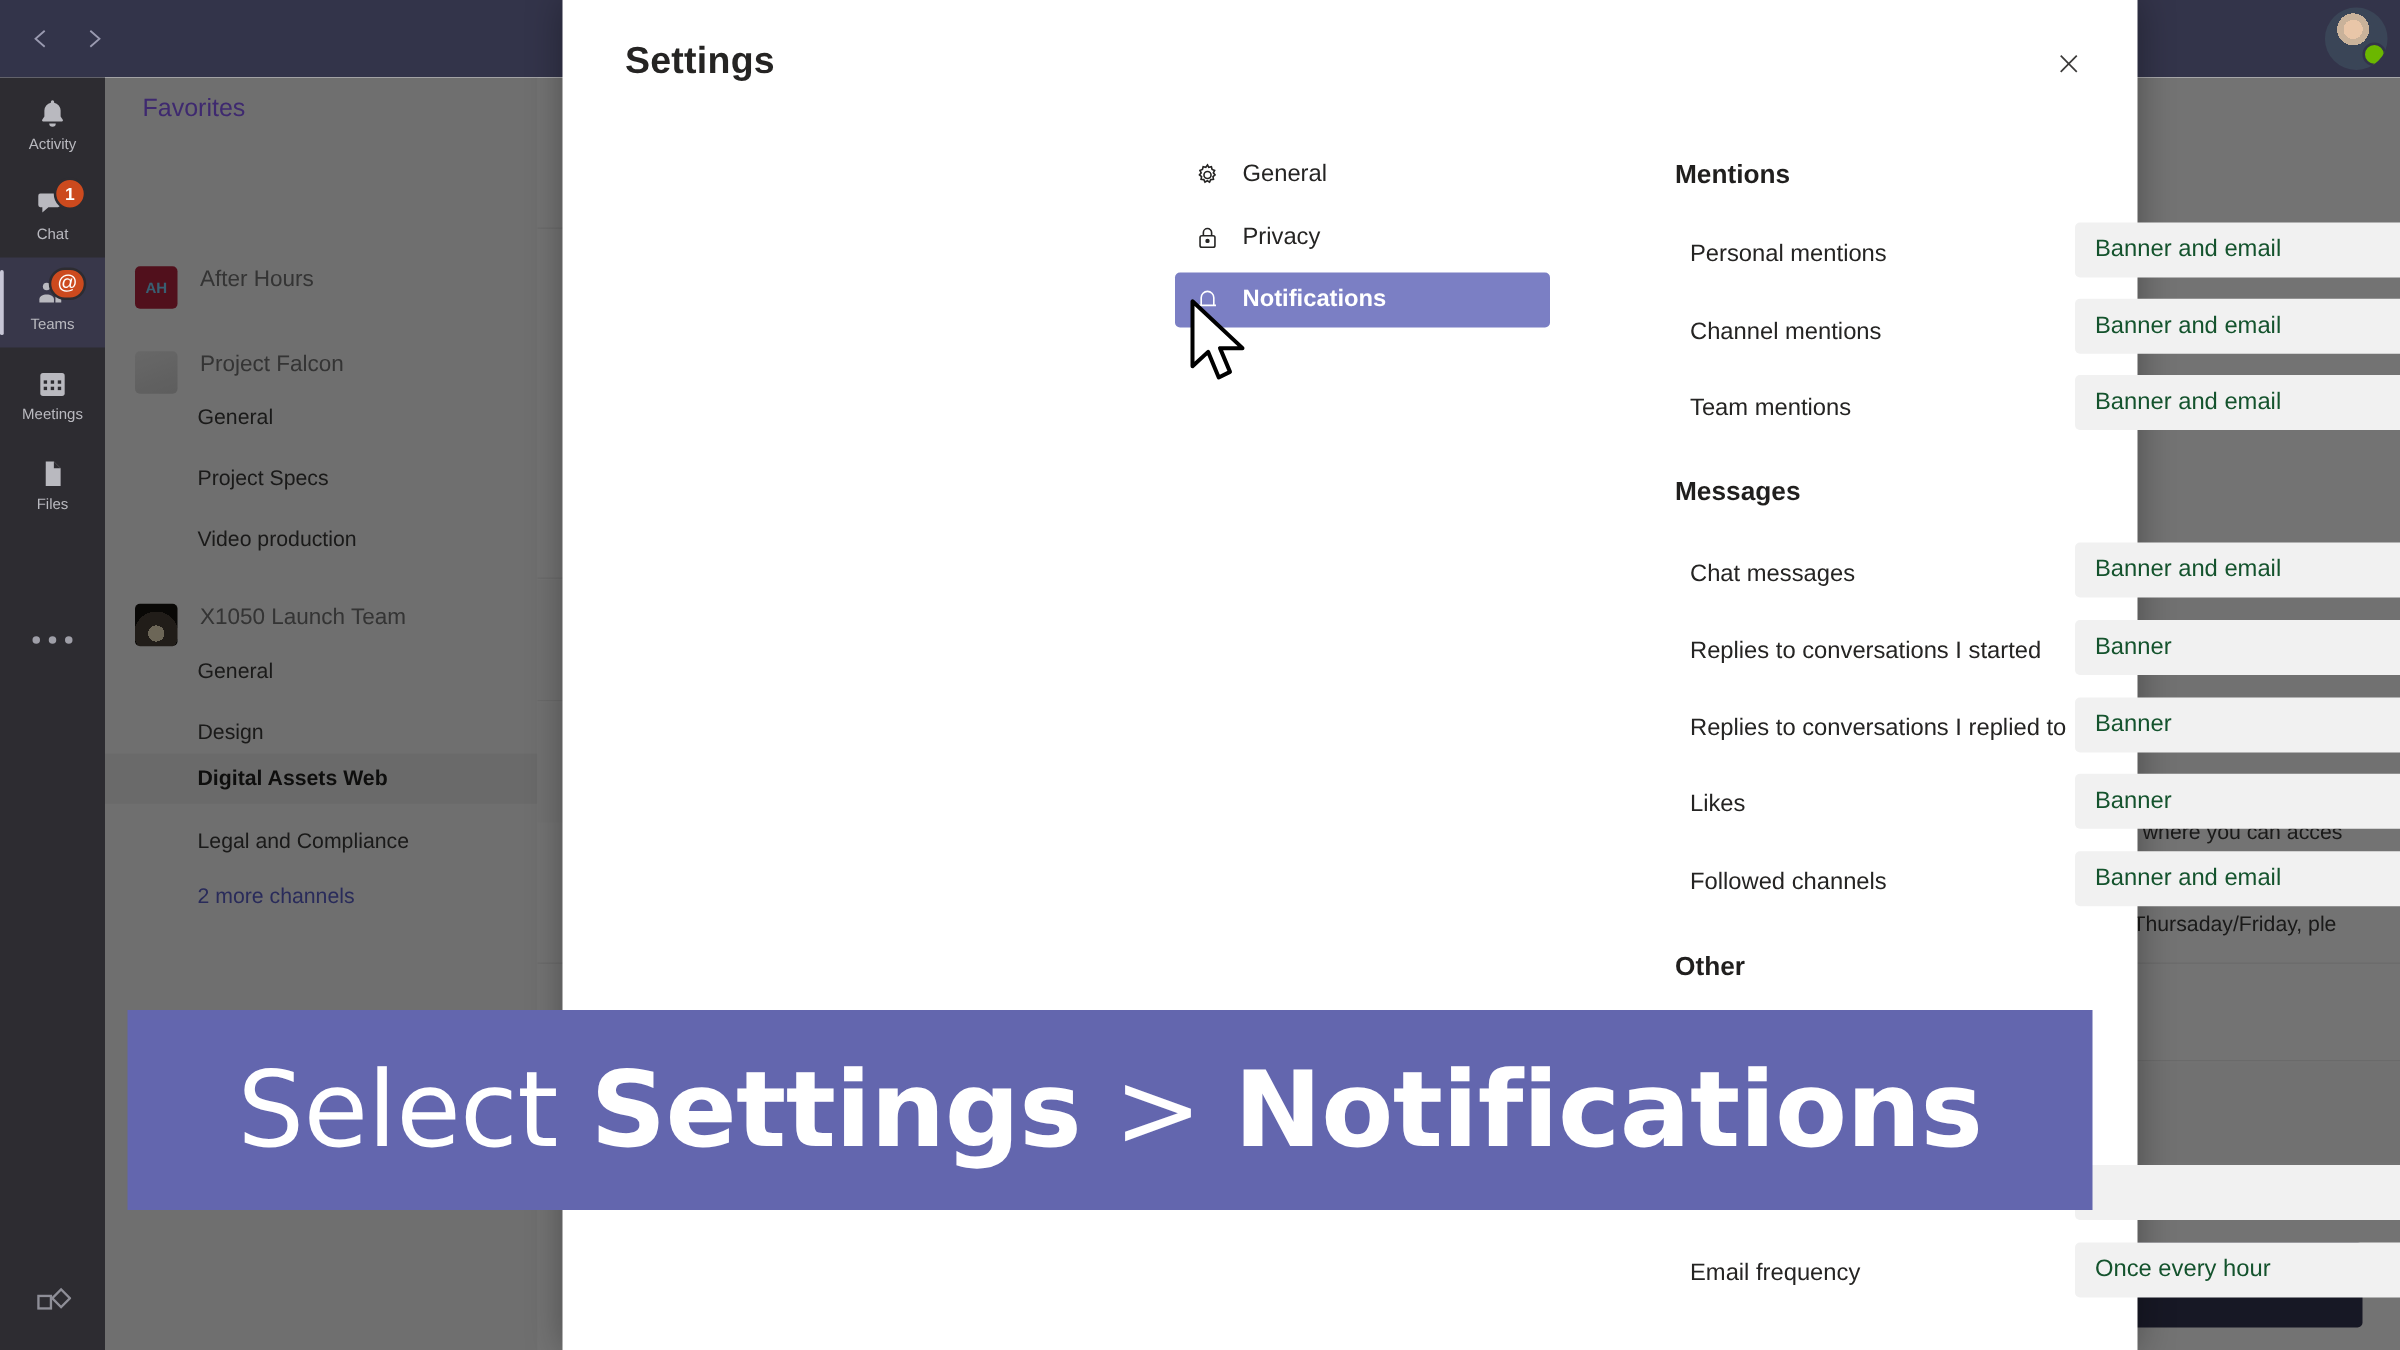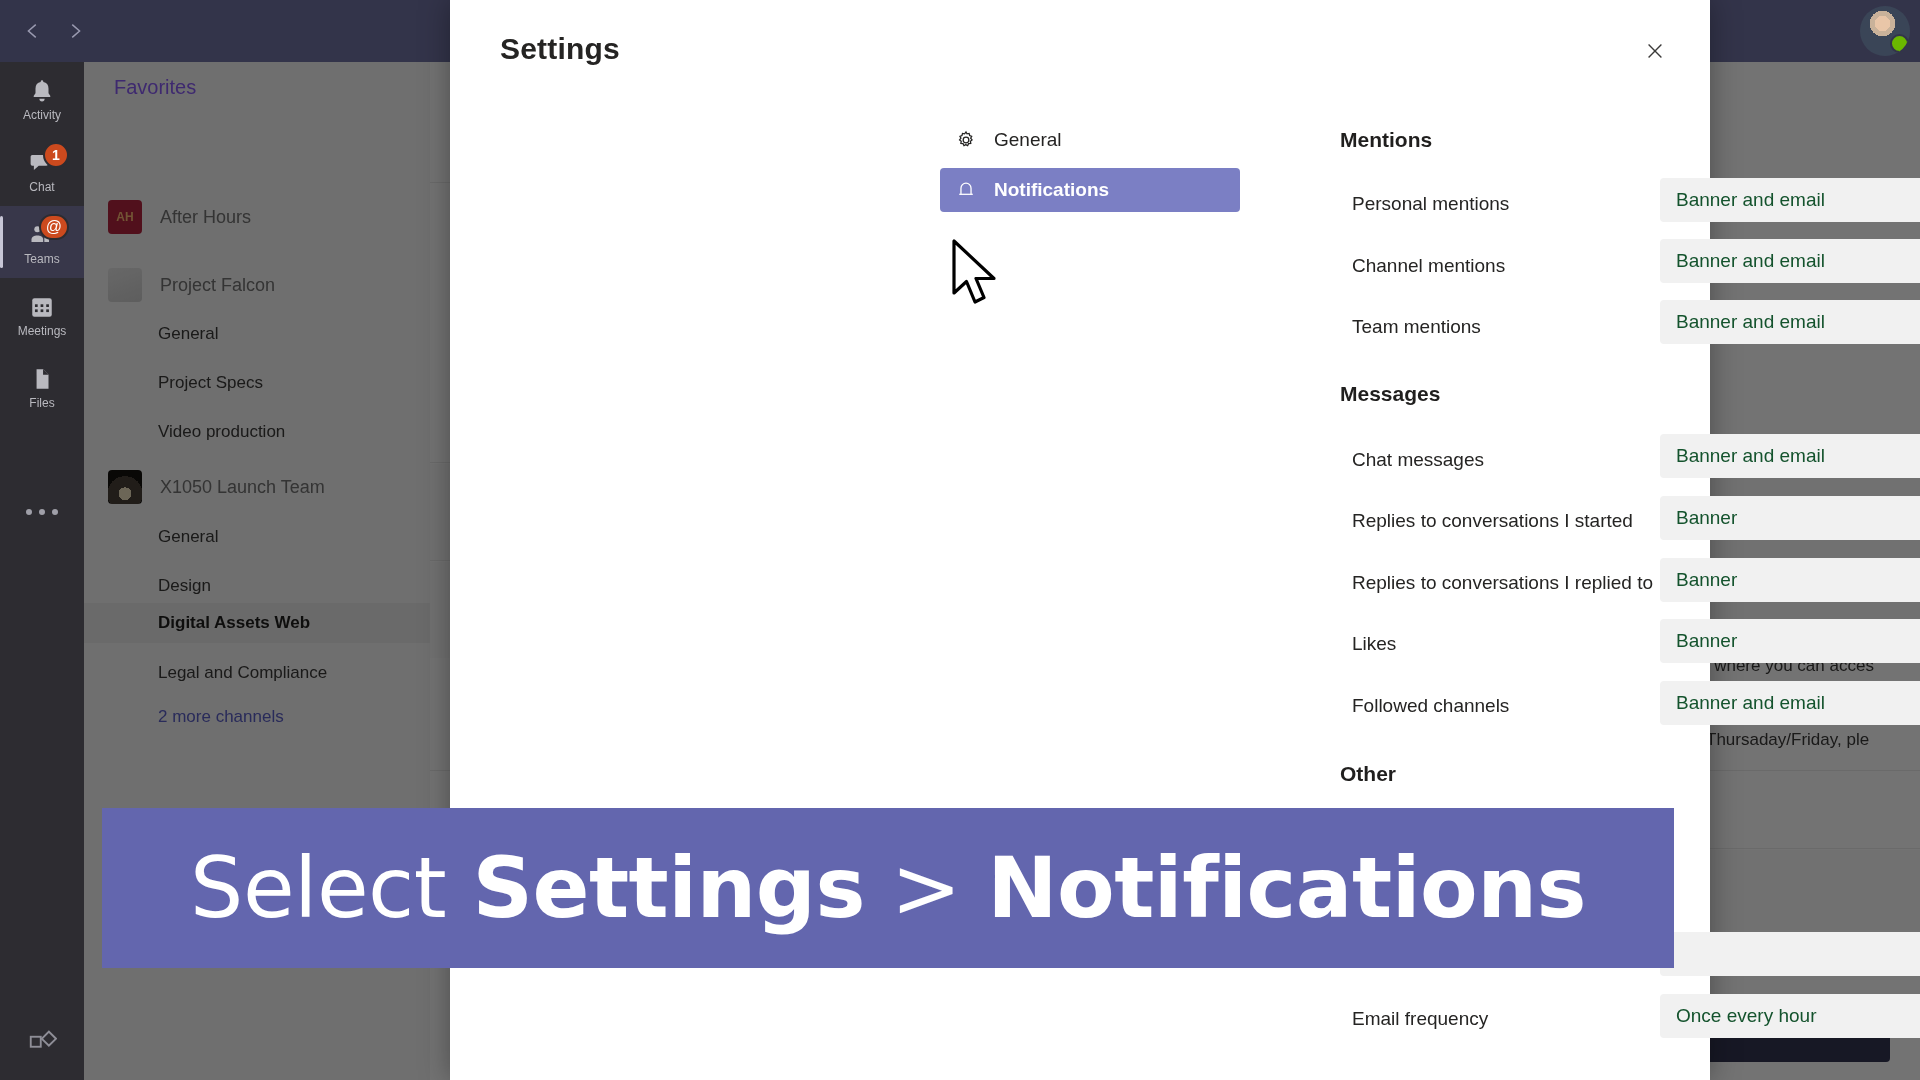--- a/index.html
+++ b/index.html
@@ -79,21 +79,21 @@
   
   .teams-panel {
     position: absolute; left: 84px; top: 62px; width: 1836px; height: 1018px;
     background: #fff;
   }
   .teams-list { position: absolute; left: 0; top: 0; width: 346px; height: 1018px; background: #f5f5f5; }
   .tl-header { position: absolute; left: 30px; top: 14px; font-size: 20px; color: #8b5cf6; }
   .tl-team { position: absolute; left: 24px; display: flex; align-items: center; gap: 18px; }
   .tl-avatar { width: 34px; height: 34px; border-radius: 4px;
                display: flex; align-items: center; justify-content: center;
-               font-size: 12px; font-weight: 600; color: #fdba74; overflow: hidden; }
+               font-size: 12px; font-weight: 600; color: #7dd3fc; overflow: hidden; margin-top: 13px; }
   .tl-name { font-size: 18px; color: #737373; white-space: nowrap; }
   .tl-chan { position: absolute; left: 74px; font-size: 17px; color: #3b3a39; white-space: nowrap; }
   .tl-chan.sel { font-weight: 700; color: #201f1e; }
   .tl-chan.link { color: #5b5fc7; }
   .tl-sel-row { position: absolute; left: 0; width: 346px; height: 40px; background: #ebebeb; }
 
   
   .conv { position: absolute; left: 346px; top: 0; width: 1490px; height: 1018px; background: #fff; }
   .conv-line { position: absolute; font-size: 17px; color: #3b3a39; white-space: nowrap; }
   .conv-sep { position: absolute; left: 0; width: 1490px; height: 1px; background: #ececec; }
@@ -324,20 +324,30 @@
       <div class="nav-item">
         <span class="nav-ico">
           <svg width="22" height="22" viewBox="0 0 24 24" fill="none" stroke="currentColor" stroke-width="1.4">
             <circle cx="12" cy="12" r="3.1"></circle>
             <path d="M12 3.2l1.1 2.1 2.3-.5.6 2.3 2.2.9-1.1 2.1 1.5 1.8-1.8 1.5.4 2.3-2.4.3-1 2.2-2-1.2-2 1.2-1-2.2-2.4-.3.4-2.3-1.8-1.5 1.5-1.8-1.1-2.1 2.2-.9.6-2.3 2.3.5z"></path>
           </svg>
         </span>
         <span>General</span>
       </div>
 
+      <div class="nav-item" style="margin-top:6px">
+        <span class="nav-ico">
+          <svg width="22" height="22" viewBox="0 0 24 24" fill="none" stroke="currentColor" stroke-width="1.4">
+            <rect x="5.5" y="10.5" width="13" height="10" rx="1.6"></rect>
+            <path d="M8.4 10.5V7.8a3.6 3.6 0 0 1 7.2 0v2.7"></path>
+            <circle cx="12" cy="15" r="1.2" fill="currentColor"></circle>
+          </svg>
+        </span>
+        <span>Privacy</span>
+      </div>
 
       <div class="nav-item sel" style="margin-top:6px">
         <span class="nav-ico">
           <svg width="22" height="22" viewBox="0 0 24 24" fill="none" stroke="currentColor" stroke-width="1.4">
             <path d="M6.5 16.5V10a5.5 5.5 0 0 1 11 0v6.5"></path>
             <line x1="4.6" y1="16.7" x2="19.4" y2="16.7"></line>
           </svg>
         </span>
         <span>Notifications</span>
       </div>

